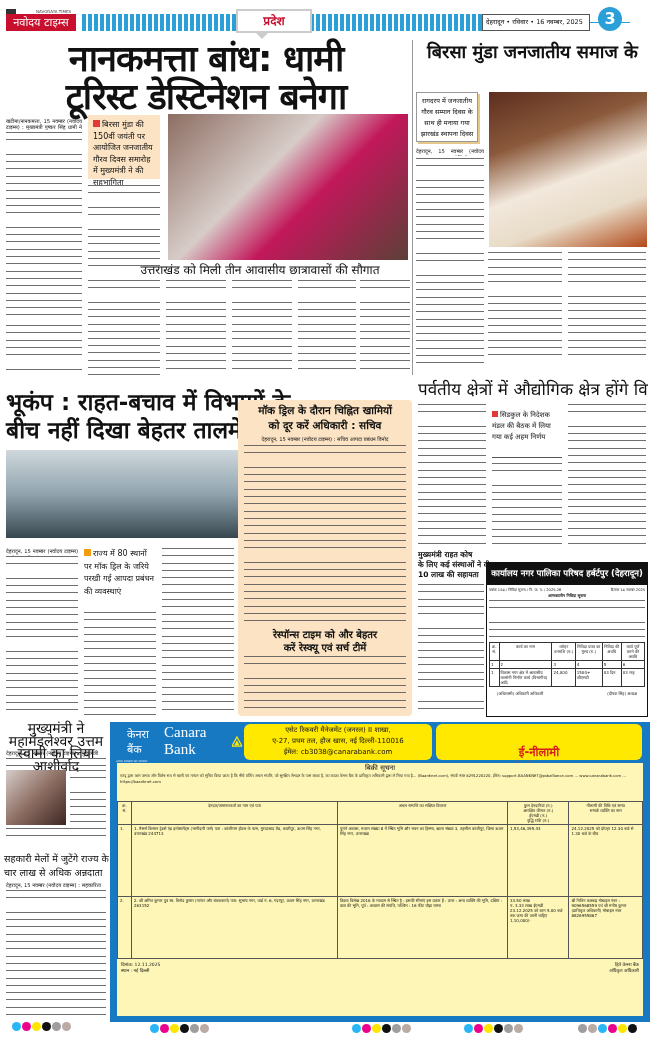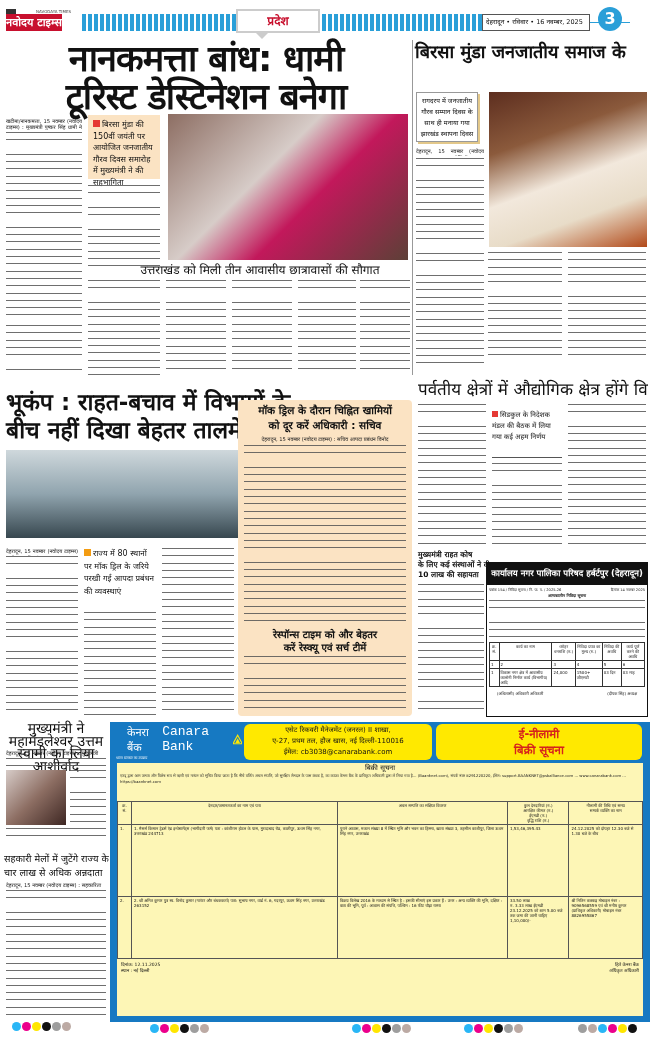--- a/index.html
+++ b/index.html
@@ -1,33 +1,33 @@
 <!DOCTYPE html>
 <html><head>
 <meta charset="utf-8">
 <style>
   * { box-sizing: border-box; margin: 0; padding: 0; }
   html, body { width: 650px; height: 1043px; background: #fff; overflow: hidden; }
   body { position: relative; font-family: "DejaVu Sans", sans-serif; color: #111; }
   .abs { position: absolute; }
   
-  .mast-logo { left: 6px; top: 14px; width: 56px; height: 17px; background: #c8102e; color: #fff; font-size: 11px; font-weight: bold; line-height: 17px; text-align: center; }
+  .mast-logo { left: 6px; top: 14px; width: 70px; height: 17px; background: #c8102e; color: #fff; font-size: 11px; font-weight: normal; line-height: 17px; text-align: center; }
   .mast-logo-top { left: 6px; top: 9px; width: 10px; height: 6px; background: #333; }
   .mast-sub { left: 36px; top: 9px; font-size: 4px; color: #444; }
   .mast-stripes { left: 82px; top: 14px; width: 400px; height: 17px;
     background: repeating-linear-gradient(90deg, #2a9fd8 0 4px, #fff 4px 6px); }
-  .mast-section { left: 236px; top: 9px; width: 84px; height: 24px; background: #fff; border: 2px solid #ccc; color: #c8102e; font-weight: bold; font-size: 12px; text-align: center; line-height: 20px; }
+  .mast-section { left: 236px; top: 9px; width: 76px; height: 24px; background: #fff; border: 2px solid #ccc; color: #c8102e; font-weight: bold; font-size: 12px; text-align: center; line-height: 20px; }
   .mast-caret { left: 256px; top: 33px; width: 0; height: 0; border-left: 6px solid transparent; border-right: 6px solid transparent; border-top: 6px solid #ccc; }
   .mast-date { left: 482px; top: 14px; width: 108px; height: 17px; border: 1px solid #555; font-size: 6.5px; line-height: 15px; padding-left: 3px; background: #fff; white-space: nowrap; }
   .mast-page { left: 598px; top: 7px; width: 24px; height: 24px; border-radius: 50%; background: #2a9fd8; color: #fff; font-size: 16px; text-align: center; line-height: 24px; font-weight: bold; }
   .mast-line { left: 590px; top: 22px; width: 40px; height: 1px; background: #2a9fd8; }
   
   .hl-big { font-family: "DejaVu Sans", sans-serif; font-weight: bold; color: #111; }
   .lead-hl { left: 6px; top: 40px; width: 400px; font-size: 36px; line-height: 38px; text-align: center; letter-spacing: -1px; }
-  .r-hl { left: 415px; top: 40px; width: 235px; font-size: 18px; line-height: 24px; font-weight: bold; }
+  .r-hl { left: 415px; top: 40px; width: 235px; font-size: 18px; line-height: 24px; text-align: center; font-weight: bold; }
   
   .txt { font-size: 5.2px; line-height: 7.3px; color: #222; text-align: justify; overflow: hidden; }
   .col-lines { background: repeating-linear-gradient(180deg, #555 0 0.9px, transparent 0.9px 7.3px); opacity: .85; }
   .photo { background: linear-gradient(135deg, #8d6e63, #d7ccc8 40%, #c2185b 60%, #5d4037); }
   .photo-birsa { background: linear-gradient(160deg, #5d2e1f 0%, #8b5a3c 30%, #f2e8dc 55%, #e8dcc8 75%, #b24a1a 100%); }
   .photo-quake { background: linear-gradient(180deg, #cfd8dc, #90a4ae 50%, #37474f); }
   .photo-cm { background: linear-gradient(135deg, #d7ccc8, #8d6e63 50%, #3e2723); }
   .callout { background: #fbe3c3; font-size: 9.5px; line-height: 13px; padding: 4px 5px; color: #111; }
   .callout .sq { display: inline-block; width: 7px; height: 7px; background: #e53935; margin-right: 2px; }
   .box-quote { border: 1px solid #999; box-shadow: 2px 2px 0 #e3c88a; background: #fff; font-size: 8px; line-height: 11px; text-align: center; padding: 3px; }
@@ -36,21 +36,21 @@
   .mock-box { background: #fbe3c3; border-radius: 4px; }
   .notice-title { background: #111; color: #fff; font-size: 12px; line-height: 20px; text-align: center; font-weight: bold; }
   .notice-body { border: 1px solid #111; background: #fff; }
   .tbl { border-collapse: collapse; width: 100%; font-size: 4px; }
   .tbl td, .tbl th { border: 0.6px solid #333; padding: 1px; vertical-align: top; font-weight: normal; }
   
   .ad-wrap { left: 110px; top: 722px; width: 540px; height: 300px; background: #1679c2; }
   .ad-inner { left: 116px; top: 762px; width: 528px; height: 255px; background: #fdf6b6; border: 1px solid #1679c2; }
   .ad-bank { left: 116px; top: 724px; width: 126px; height: 36px; color: #fff; font-size: 11px; }
   .ad-yellow { left: 244px; top: 724px; width: 188px; height: 36px; background: #ffe900; border-radius: 6px; font-size: 7px; line-height: 11px; text-align: center; padding-top: 1px; color: #111; }
-  .ad-auction { left: 436px; top: 724px; width: 206px; height: 36px; background: #ffe900; border-radius: 6px; color: #d6221c; font-size: 11.5px; line-height: 16px; text-align: center; font-weight: bold; padding-top: 2px; }
+  .ad-auction { left: 436px; top: 724px; width: 206px; height: 36px; background: #ffe900; border-radius: 6px; color: #d6221c; font-size: 11.5px; line-height: 16px; text-align: center; font-weight: bold; padding-top: 20px; }
   .ad-tbl { font-size: 4px; border-collapse: collapse; width: 100%; }
   .ad-tbl td, .ad-tbl th { border: 0.6px solid #555; padding: 1px 2px; vertical-align: top; font-weight: normal; }
   .reg { width: 9px; height: 9px; border-radius: 50%; display: inline-block; margin-right: 1px; }
   .divider-v { background: #999; width: 0.6px; }
 </style>
 </head>
 <body>
 
 <div class="abs mast-logo-top"></div>
 <div class="abs mast-sub">NAVODAYA TIMES</div>
@@ -198,21 +198,21 @@
   <div>सहकारी मेलों में जुटेंगे राज्य के</div>
   <div>चार लाख से अधिक अन्नदाता</div>
 </div>
 <div class="abs txt" style="left:6px;top:882px;width:100px;height:8px;">देहरादून, 15 नवम्बर (नवोदय टाइम्स) : सहकारिता</div>
 <div class="abs col-lines" style="left:6px;top:890px;width:100px;height:130px;"></div>
 
 <div class="abs ad-wrap"></div>
 <div class="abs ad-bank">
   <div style="display:flex;align-items:center;gap:4px;">
     <span style="font-size:11px;margin-left:11px;">केनरा बैंक</span>
-    <span style="font-family:Liberation Mono, monospace;font-size:13px;">Canara Bank</span>
+    <span style="font-family:Liberation Serif, serif;font-size:15px;">Canara Bank</span>
     <svg width="12" height="11" viewBox="0 0 12 11">
         <polygon points="6,0 12,11 0,11" fill="none" stroke="#ffe900" stroke-width="1.5"></polygon>
         <polygon points="6,4 9,10 3,10" fill="#ffe900"></polygon>
       </svg>
   </div>
   <div style="font-size:3.5px;margin-top:1px;">भारत सरकार का उपक्रम</div>
   <div style="display:inline-block;background:#ffe900;color:#d6221c;font-size:5px;padding:1px 3px;margin-left:28px;margin-top:1px;">Syndicate</div>
 </div>
 <div class="abs ad-yellow">
   <div>एसेट रिकवरी मैनेजमेंट (जनरल) II शाखा,</div>

